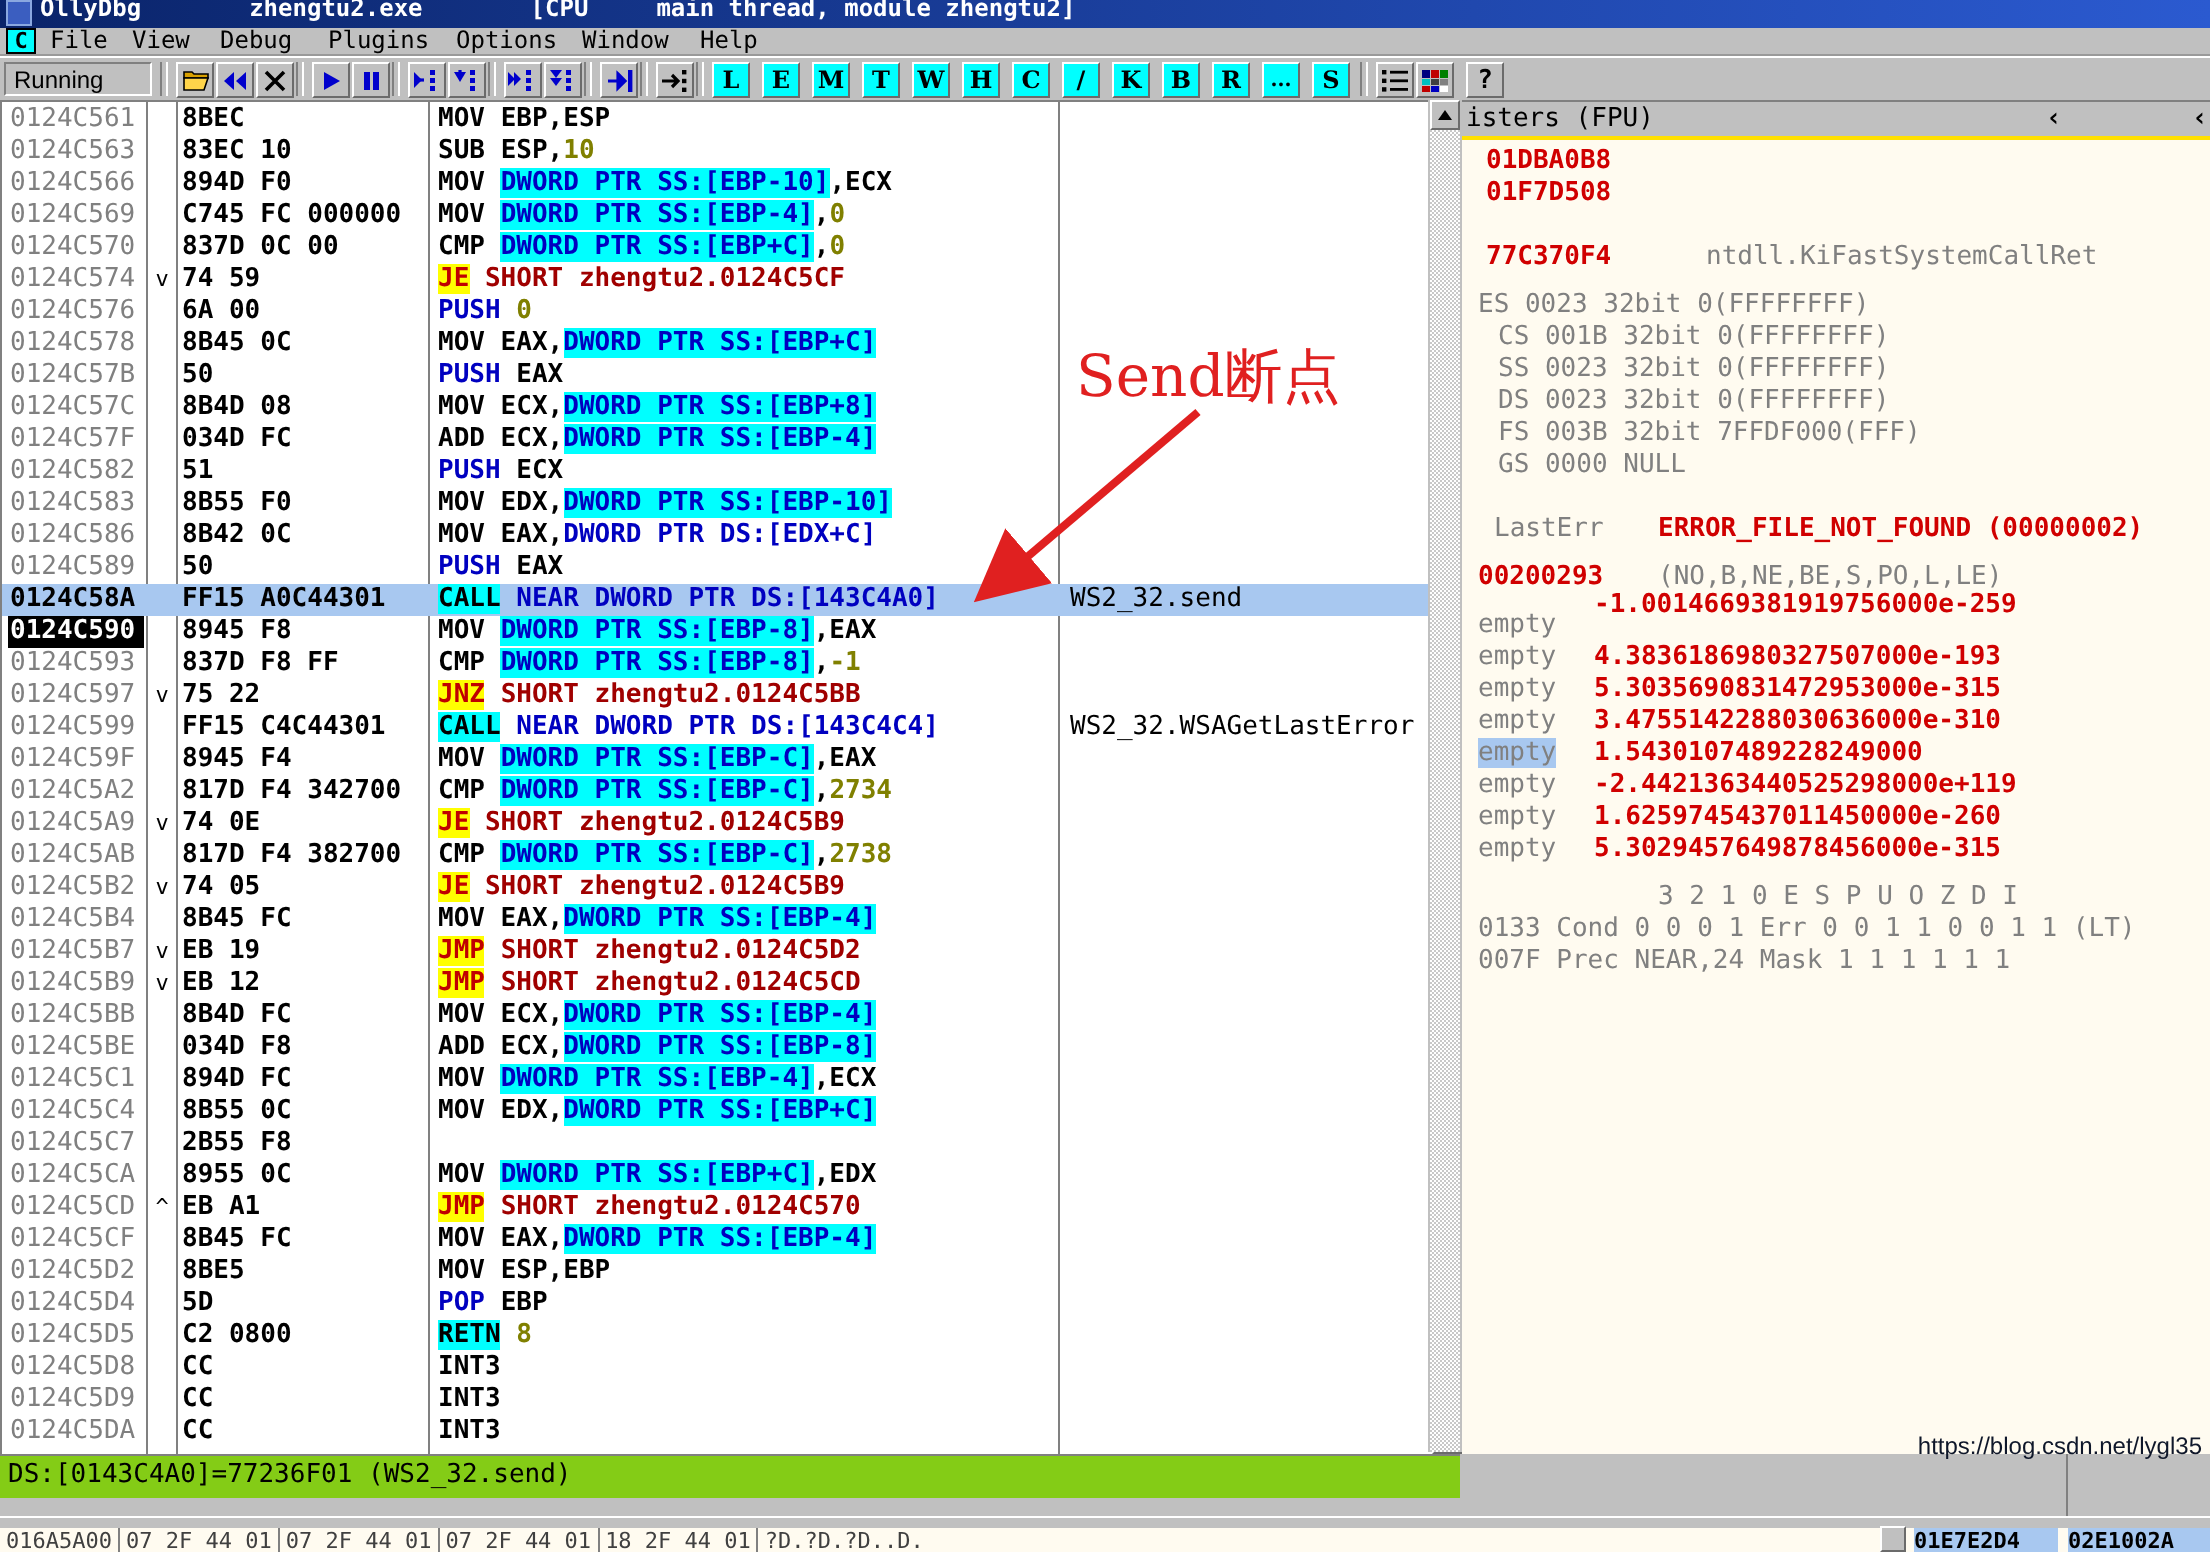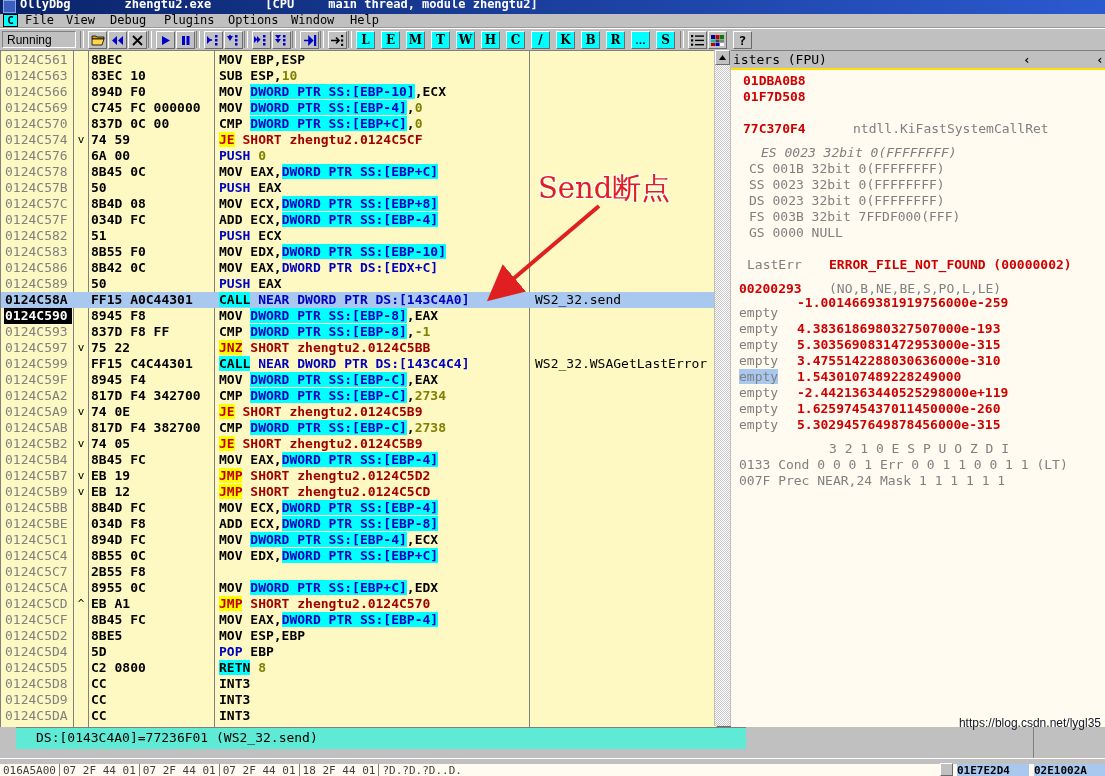--- a/index.html
+++ b/index.html
@@ -74,21 +74,21 @@
     display:flex;align-items:center;justify-content:center;
     font-size:11px;color:#000;
   }
   .tbtn.cyan{background:#00ffff;font-weight:bold;
     font-family:"DejaVu Serif","Liberation Serif",serif;font-size:12px;}
   .tbtn svg{display:block;}
 
   
   .cpu{
     position:absolute;left:0;top:50px;width:730px;height:676px;
-    background:#fef9c3;
+    background:#ffffff;
     border-left:1px solid #808080;border-top:1px solid #808080;
   }
   .dis-scroll{
     position:absolute;right:0px;top:0px;width:15px;height:676px;
     background:#e8e8e8;
   }
   .sb-btn{
     width:15px;height:15px;background:#c0c0c0;
     border-top:1px solid #fff;border-left:1px solid #fff;
     border-right:1px solid #6b6b6b;border-bottom:1px solid #6b6b6b;
@@ -159,24 +159,24 @@
     white-space:nowrap;font-size:13px;
     font-family:"DejaVu Sans Mono","Liberation Mono",monospace;
   }
   .rv{color:#d00000;font-weight:bold;}
   .rtxt{color:#808080;}
   .rk-hl{background:#a8c8f0;color:#808080;}
 
   
   .infobar{
     position:absolute;left:0;top:727px;width:730px;height:22px;
-    background:#5eead4;border-top:1px solid #808080;
-    font-size:13px;line-height:20px;color:#000;padding-left:20px;
-    font-family:"DejaVu Sans Mono","Liberation Mono",monospace;
-    white-space:nowrap;box-sizing:border-box;margin-left:16px;
+    background:#84cc16;border-top:1px solid #808080;
+    font-size:13px;line-height:20px;color:#000;padding-left:4px;
+    font-family:"DejaVu Sans Mono","Liberation Mono",monospace;
+    white-space:nowrap;box-sizing:border-box;
   }
   .dumpstrip{
     position:absolute;left:0;top:758px;width:1105px;height:18px;
     background:#c0c0c0;border-top:1px solid #fff;
   }
   .dumprow{
     position:absolute;left:0;top:5px;width:1040px;height:13px;
     background:#fffbf0;color:#404040;font-size:11px;line-height:13px;
     white-space:nowrap;overflow:hidden;
     font-family:"DejaVu Sans Mono","Liberation Mono",monospace;
@@ -613,21 +613,21 @@
       <span class="ttl">isters (FPU)</span>
       <span class="chev" style="left:292px">‹</span>
       <span class="chev" style="left:365px">‹</span>
     </div>
     <div class="reg-ul"></div>
     <div id="reg-lines">
         <div class="rline" style="left: 12px; top: 22px; width: auto;"><span class="rv">01DBA0B8</span></div>
         <div class="rline" style="left: 12px; top: 38px; width: auto;"><span class="rv">01F7D508</span></div>
         <div class="rline" style="left: 12px; top: 70px; width: auto;"><span class="rv">77C370F4</span></div>
         <div class="rline" style="left: 122px; top: 70px; width: auto;"><span class="rtxt">ntdll.KiFastSystemCallRet</span></div>
-        <div class="rline" style="left: 30px; top: 94px; width: auto; font-style: italic;"><span class="rtxt">ES 0023 32bit 0(FFFFFFFF)</span></div>
+        <div class="rline" style="left: 8px; top: 94px; width: auto;"><span class="rtxt">ES 0023 32bit 0(FFFFFFFF)</span></div>
         <div class="rline" style="left: 18px; top: 110px; width: auto;"><span class="rtxt">CS 001B 32bit 0(FFFFFFFF)</span></div>
         <div class="rline" style="left: 18px; top: 126px; width: auto;"><span class="rtxt">SS 0023 32bit 0(FFFFFFFF)</span></div>
         <div class="rline" style="left: 18px; top: 142px; width: auto;"><span class="rtxt">DS 0023 32bit 0(FFFFFFFF)</span></div>
         <div class="rline" style="left: 18px; top: 158px; width: auto;"><span class="rtxt">FS 003B 32bit 7FFDF000(FFF)</span></div>
         <div class="rline" style="left: 18px; top: 174px; width: auto;"><span class="rtxt">GS 0000 NULL</span></div>
         <div class="rline" style="left: 16px; top: 206px; width: auto;"><span class="rtxt">LastErr</span></div>
         <div class="rline" style="left: 98px; top: 206px; width: auto;"><span class="rv">ERROR_FILE_NOT_FOUND (00000002)</span></div>
         <div class="rline" style="left: 8px; top: 230px; width: auto;"><span class="rv">00200293</span></div>
         <div class="rline" style="left: 98px; top: 230px; width: auto;"><span class="rtxt">(NO,B,NE,BE,S,PO,L,LE)</span></div>
         <div class="rline" style="left: 8px; top: 254px; width: auto;"><span class="rtxt">empty</span></div>

